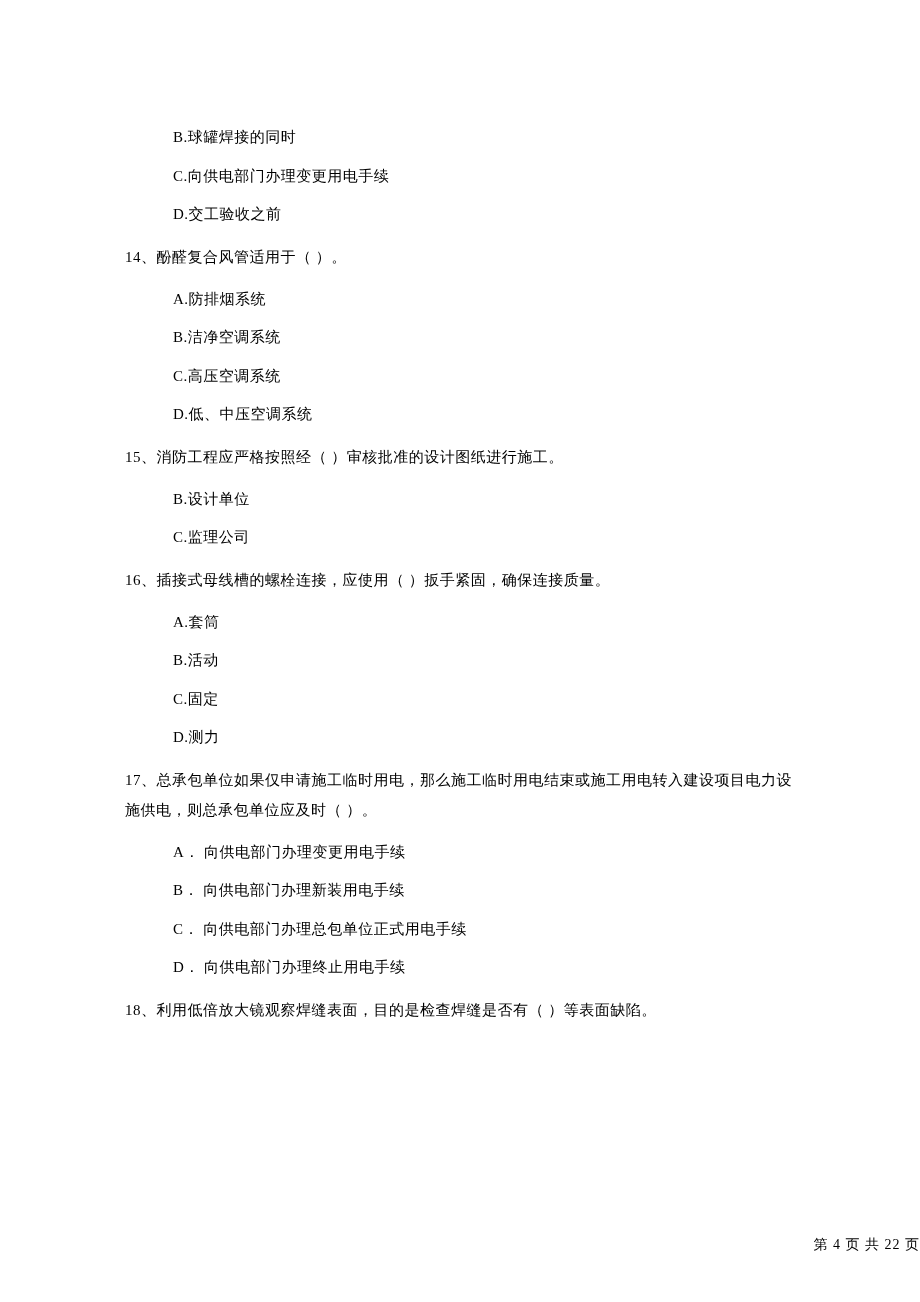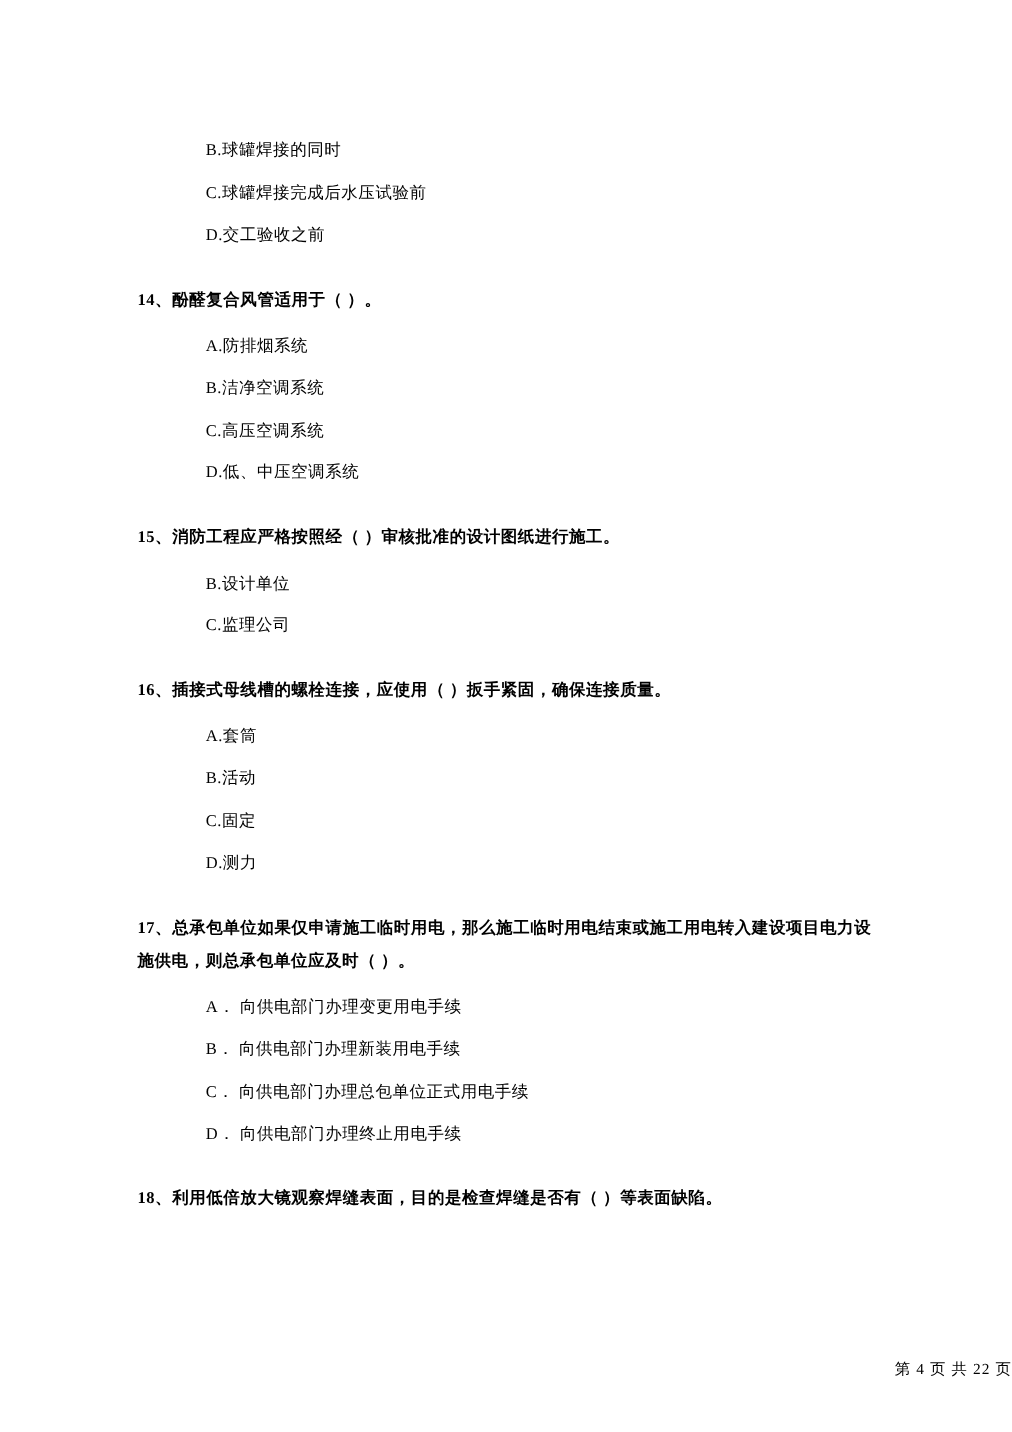--- a/index.html
+++ b/index.html
@@ -12,49 +12,48 @@
     width: 920px;
     height: 1302px;
     position: relative;
     box-sizing: border-box;
   }
   .page {
     padding: 110px 125px 0 125px;
     line-height: 1.5;
   }
   .indent-option {
-    margin-left: 62px;
+    margin-left: 48px;
     margin-top: 16px;
     margin-bottom: 16px;
     letter-spacing: 0.5px;
   }
   .question {
-    margin-top: 32px;
+    margin-top: 16px;
     margin-bottom: 16px;
     letter-spacing: 0.5px;
     line-height: 2;
-    font-weight: bold;
   }
   .footer {
     position: absolute;
     bottom: 48px;
     left: 0;
     width: 100%;
     text-align: right;
     font-size: 14px;
     letter-spacing: 1px;
   }
 </style>
 </head>
 <body>
 
 <div class="page">
 
   <div class="indent-option">B.球罐焊接的同时</div>
-  <div class="indent-option">C.球罐焊接完成后水压试验前</div>
+  <div class="indent-option">C.向供电部门办理变更用电手续</div>
   <div class="indent-option">D.交工验收之前</div>
 
   <div class="question">14、酚醛复合风管适用于（    ）。</div>
   <div class="indent-option">A.防排烟系统</div>
   <div class="indent-option">B.洁净空调系统</div>
   <div class="indent-option">C.高压空调系统</div>
   <div class="indent-option">D.低、中压空调系统</div>
 
   <div class="question">15、消防工程应严格按照经（    ）审核批准的设计图纸进行施工。</div>
   <div class="indent-option">B.设计单位</div>

